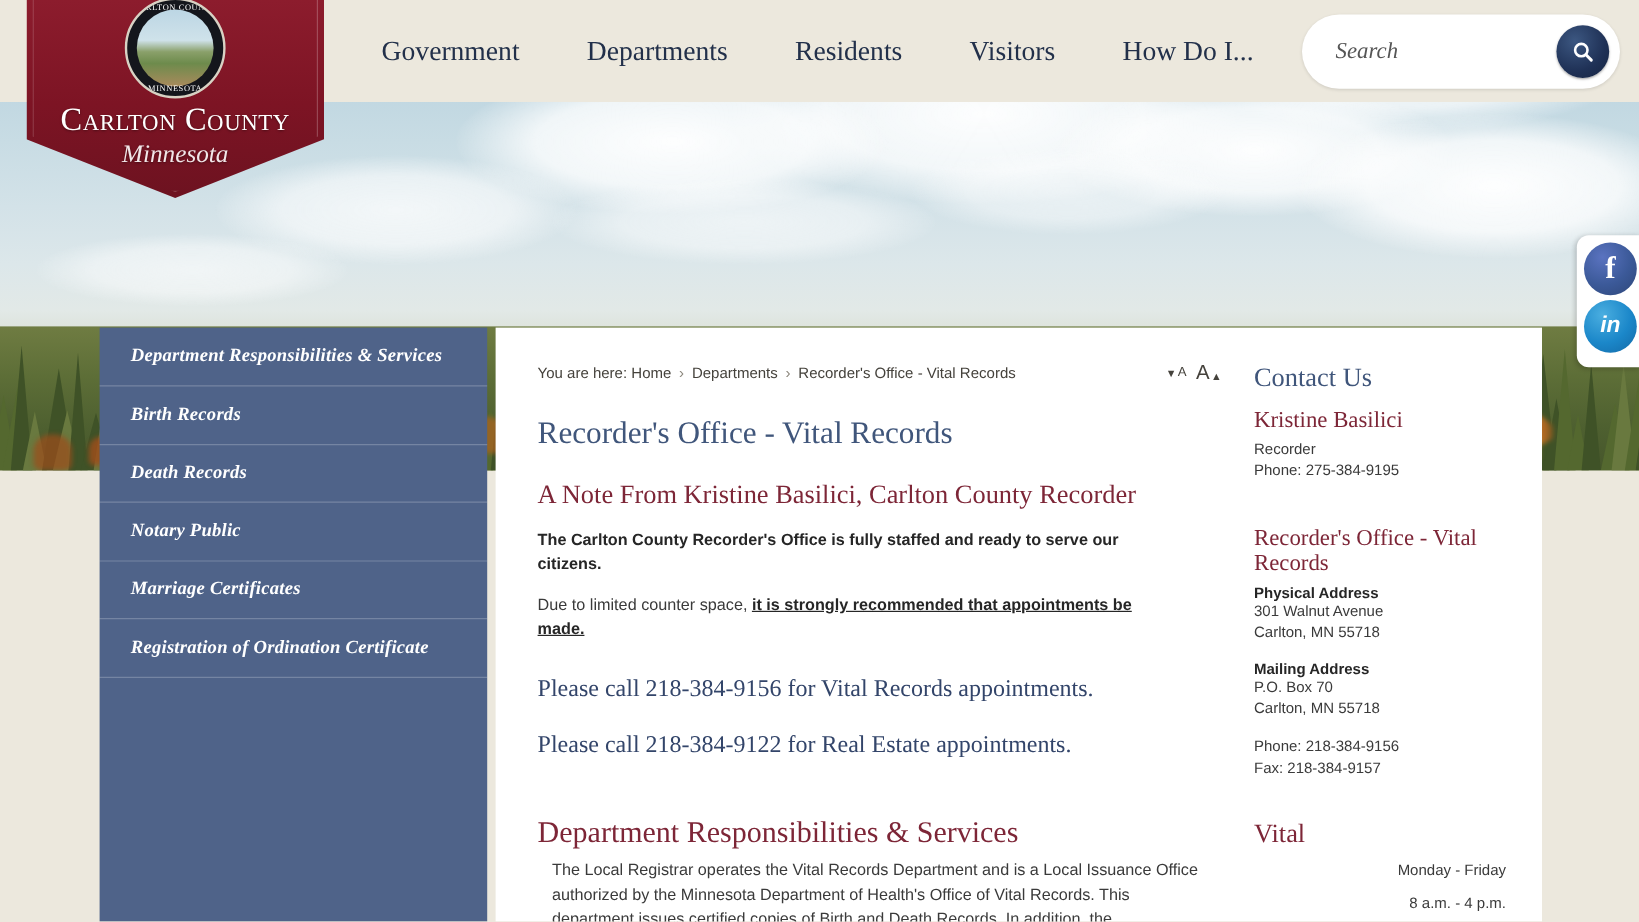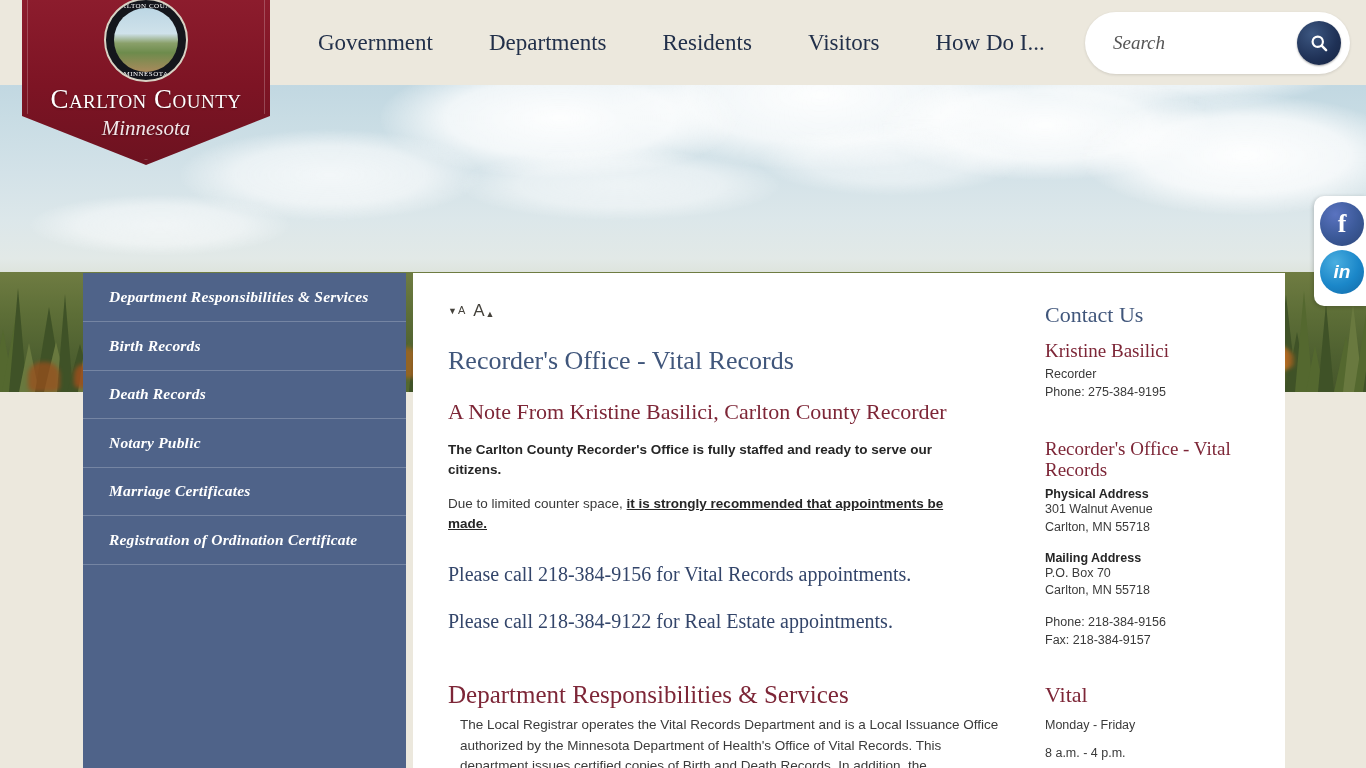--- a/index.html
+++ b/index.html
@@ -254,21 +254,21 @@
     font-family: "Liberation Serif", serif; font-weight: normal;
     font-size: 19px; color: #7d2637; line-height: 1.15;
     margin-top: 36px; margin-bottom: 6px;
   }
   .addr-label { font-size: 12.5px; color: #262626; font-weight: bold; }
   .addr-gap { height: 14px; }
   h4.hours-title {
     font-family: "Liberation Serif", serif; font-weight: normal;
     font-size: 22px; color: #7d2637; margin-top: 32px; margin-bottom: 10px;
   }
-  .hours-line { font-size: 12.5px; color: #3a3a3a; margin-bottom: 14px; }
+  .hours-line { font-size: 12.5px; color: #3a3a3a; margin-bottom: 14px; text-align: right; }
 </style>
 </head>
 <body>
 
 <div id="page">
 
   <div class="banner">
     <div class="sky"></div>
     <div class="cloud c9"></div>
     <div class="cloud c2"></div>
@@ -518,20 +518,28 @@
       <span class="side-label">Registration of Ordination Certificate</span>
     </div>
     <div class="side-item side-filler"></div>
   </div>
 
   <div class="content">
 
     <div class="main-col">
 
       <div class="breadcrumb-row">
+        <div class="breadcrumb">
+          <span>You are here:</span>
+          <span class="crumb">Home</span>
+          <span class="sep">›</span>
+          <span class="crumb">Departments</span>
+          <span class="sep">›</span>
+          <span class="crumb">Recorder's Office - Vital Records</span>
+        </div>
         <div class="fontsize">
           <span class="fs-dec">
             <span class="tri">▼</span>
               <span class="a">A</span>
           </span>
           <span class="fs-inc">
             <span class="a">A</span>
               <span class="tri">▲</span>
           </span>
         </div>

